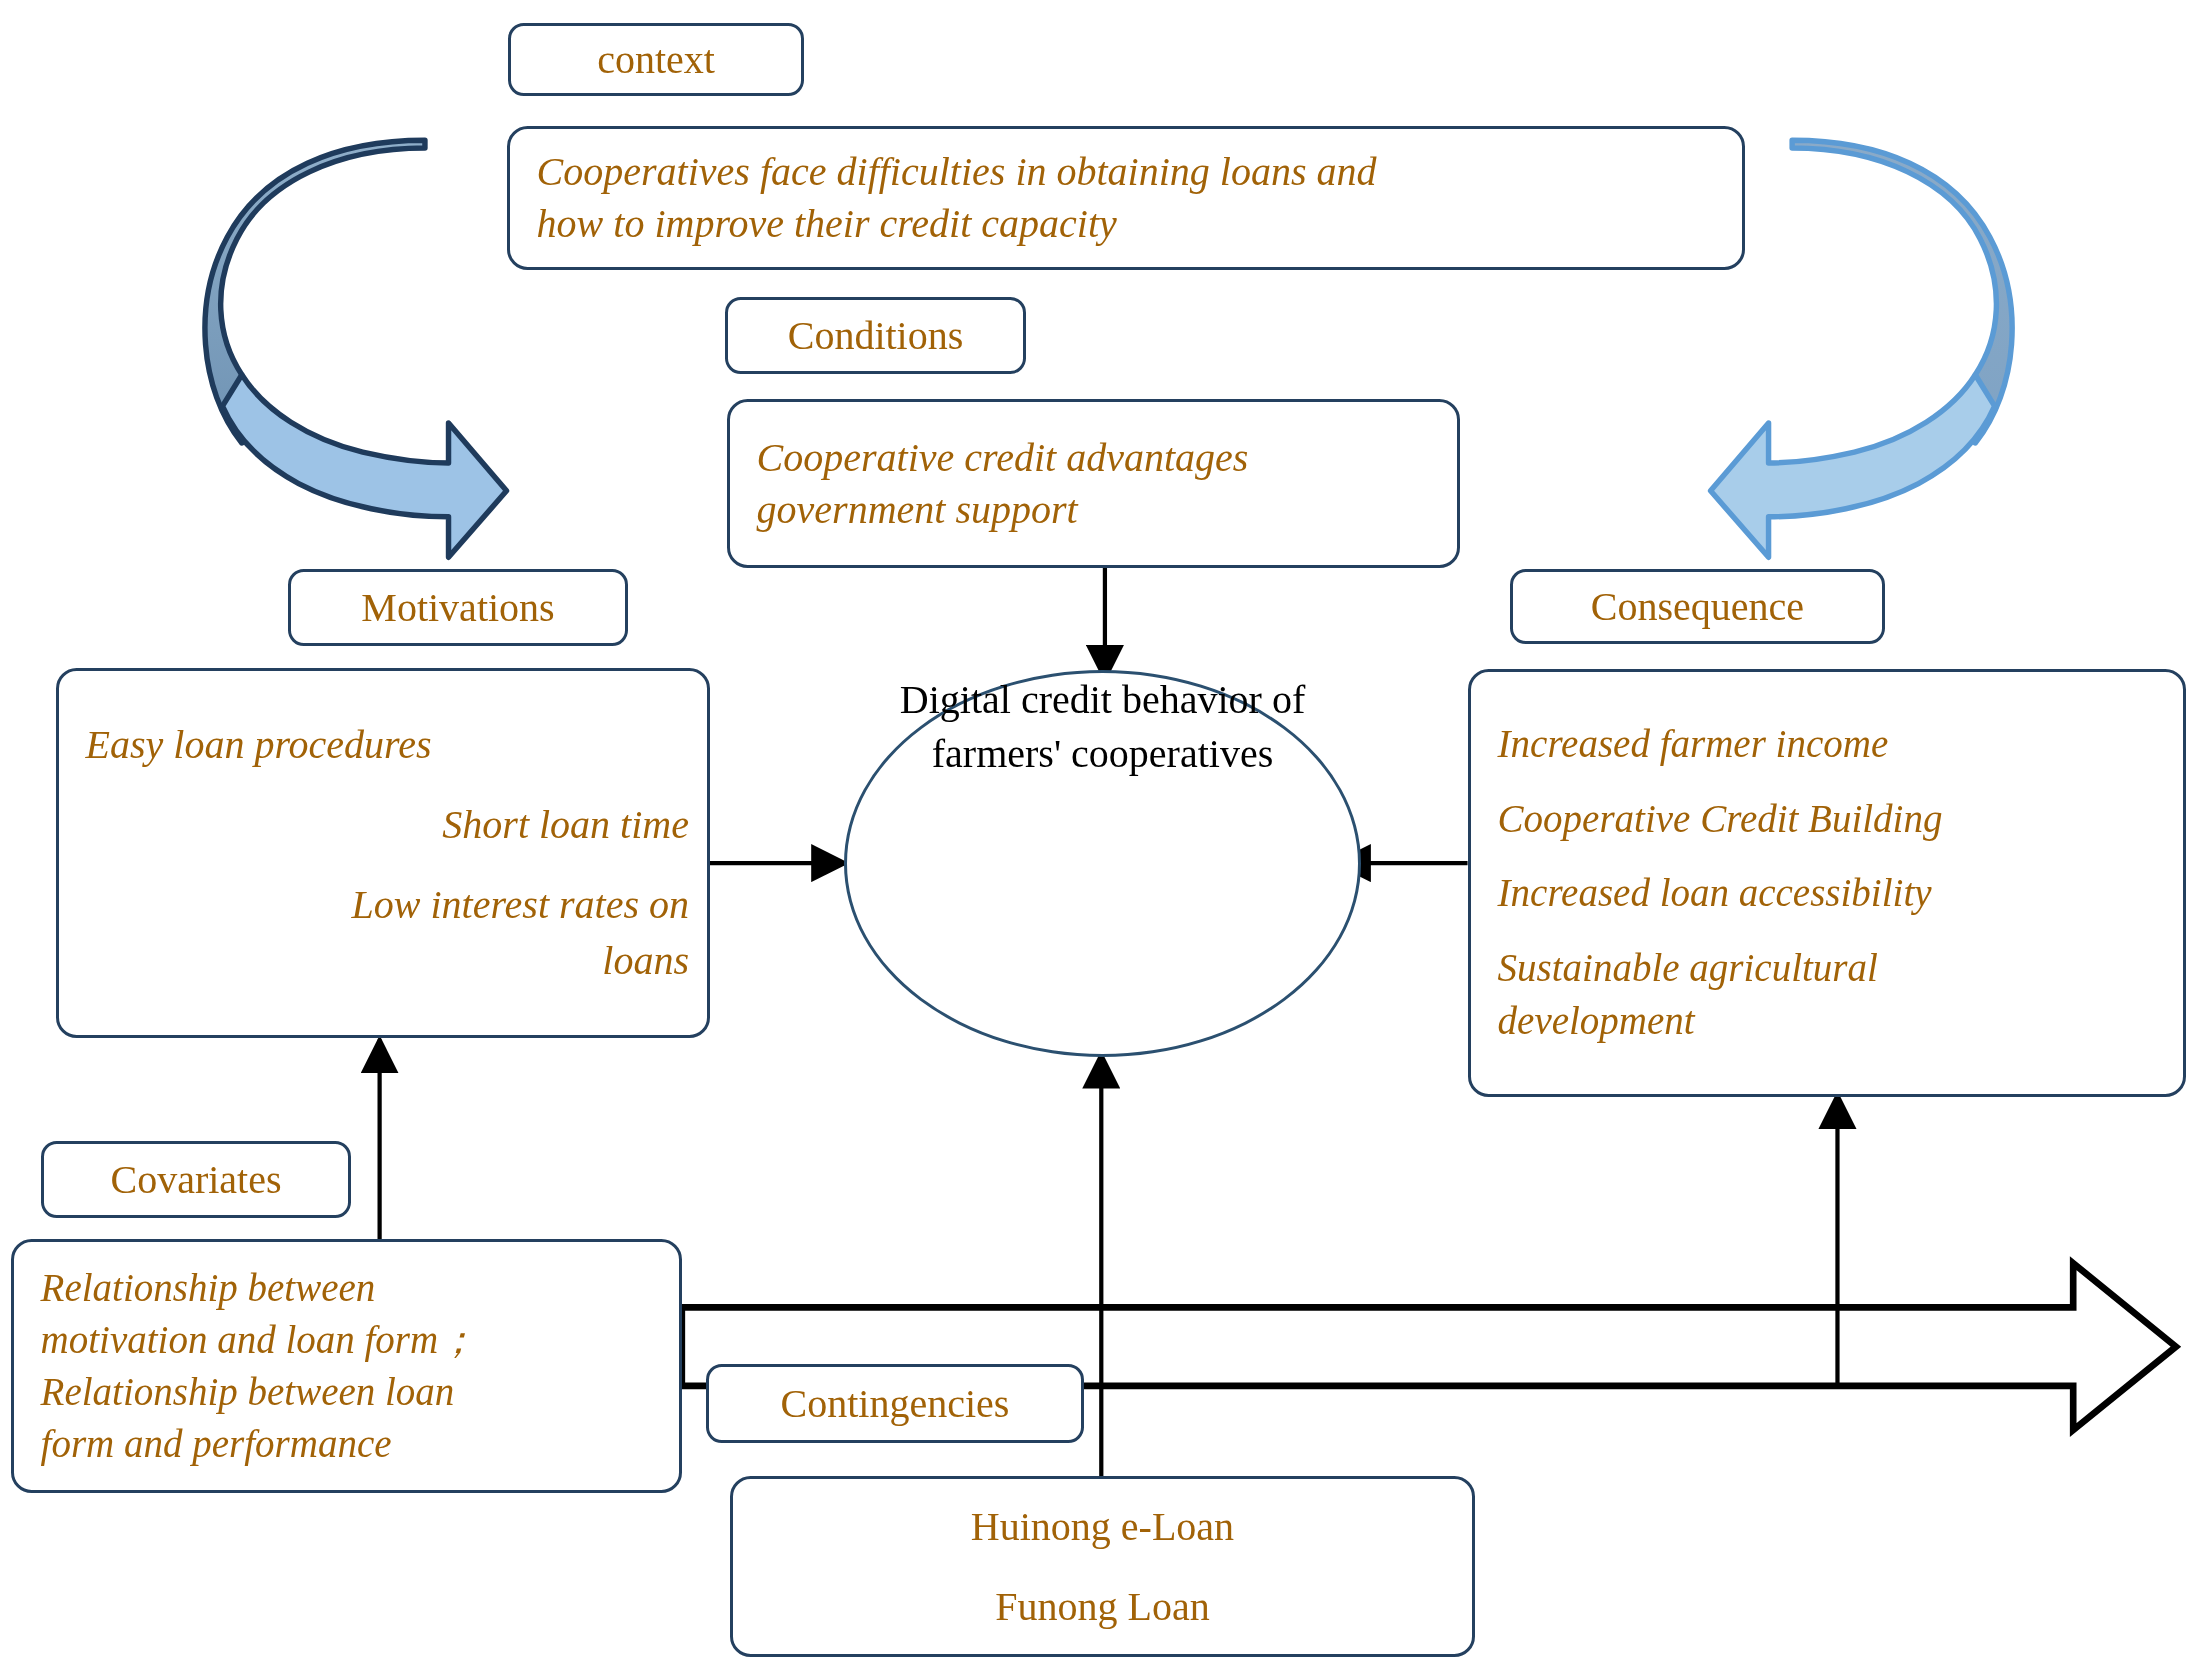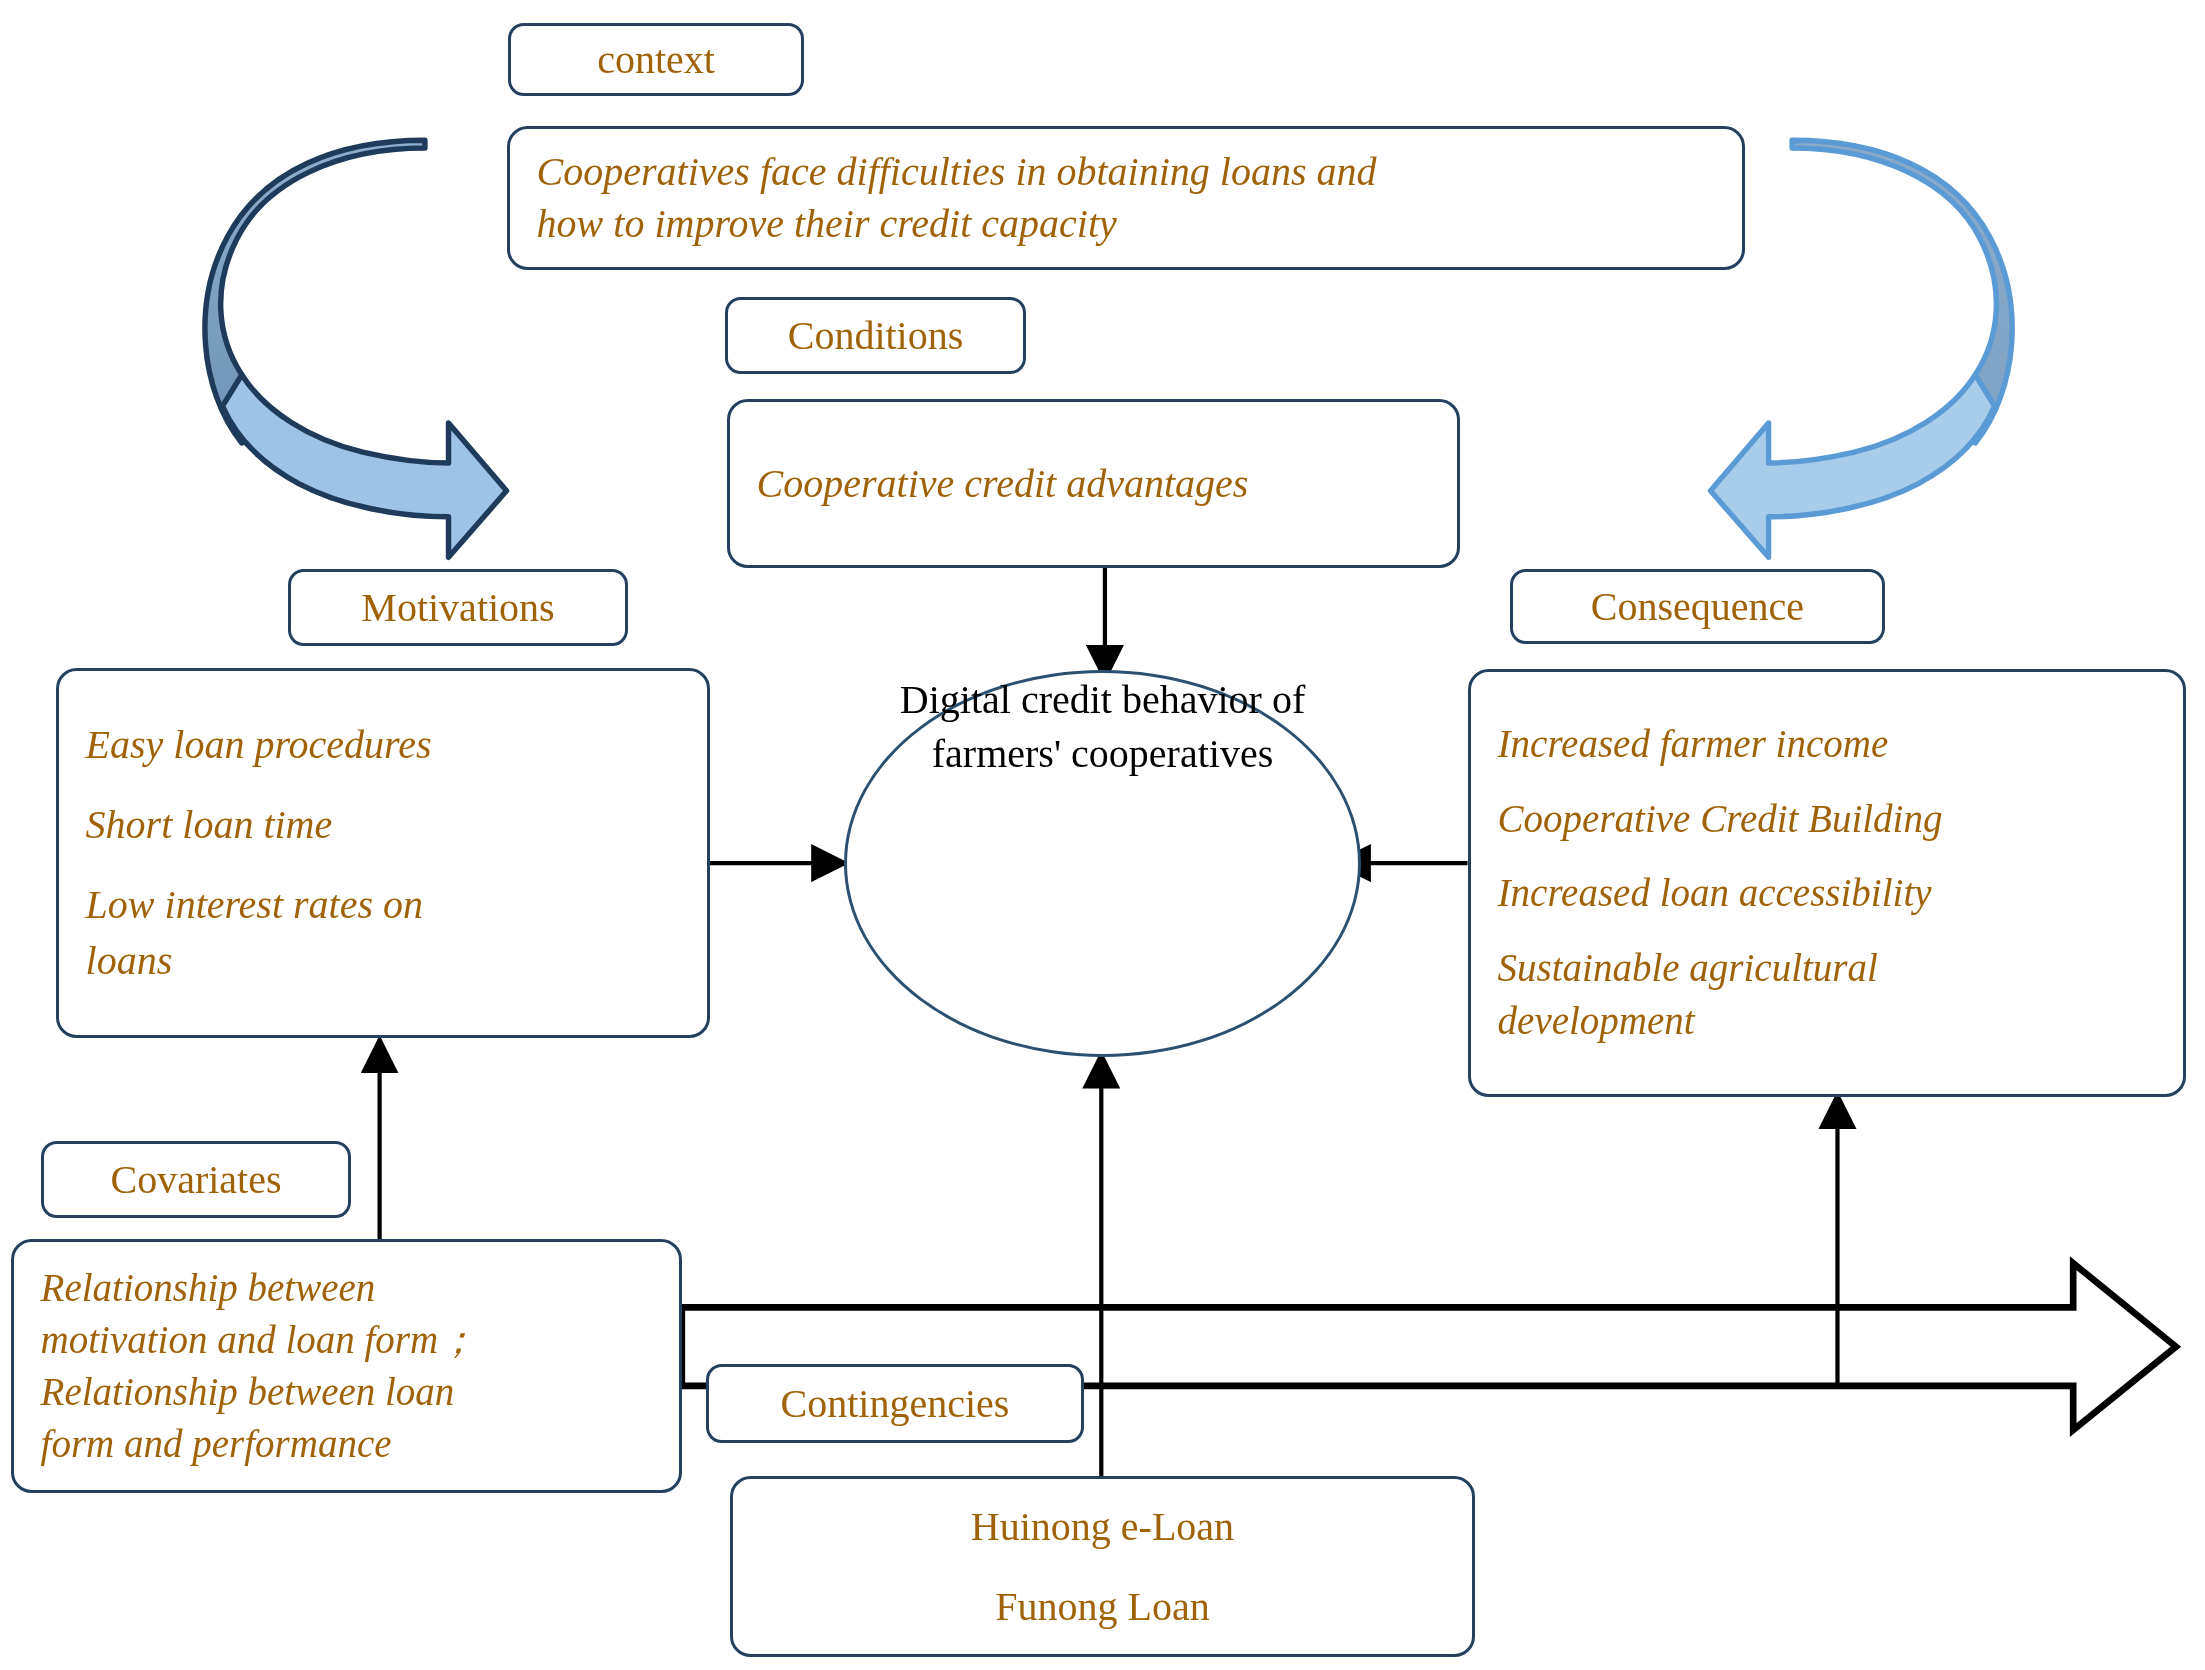--- a/index.html
+++ b/index.html
@@ -27,21 +27,21 @@
     text-align:center;
   }
   .node .ln{display:block;white-space:pre;}
 
   
   .t-label{font-size:40px;}
   .t-body{font-size:40px;}
   .t-body2{font-size:39px;}
 
   .pad-l{padding-left:26.6px;padding-right:18px;font-style:italic;}
-  .gap-lines > .ln + .ln{margin-top:28px;}
+  .gap-lines > .ln + .ln{margin-top:28px;text-align:right;}
   .gap-lines2 > .ln + .ln{margin-top:24px;}
 
   
   .ellipse{
     position:absolute;
     box-sizing:border-box;
     border:3px solid #2b5070;
     border-radius:50%;
     background:#fff;
     display:flex;justify-content:center;
@@ -162,20 +162,21 @@
     <span class="ln">Cooperatives face difficulties in obtaining loans and</span>
     <span class="ln">how to improve their credit capacity</span>
   </div>
 
   <div class="node tab t-label" style="left:725px;top:297px;width:301px;height:77px;">
     <span class="ln">Conditions</span>
   </div>
 
   <div class="node t-body pad-l" style="left:727px;top:399px;width:733px;height:169px;">
     <span class="ln">Cooperative credit advantages</span>
+    <span class="ln">government support</span>
   </div>
 
   <div class="node tab t-label" style="left:288px;top:569px;width:340px;height:77px;">
     <span class="ln">Motivations</span>
   </div>
 
   <div class="node t-body pad-l gap-lines" style="left:56px;top:668px;width:654px;height:370px;">
     <span class="ln">Easy loan procedures</span>
     <span class="ln">Short loan time</span>
     <span class="ln">Low interest rates on</span>

